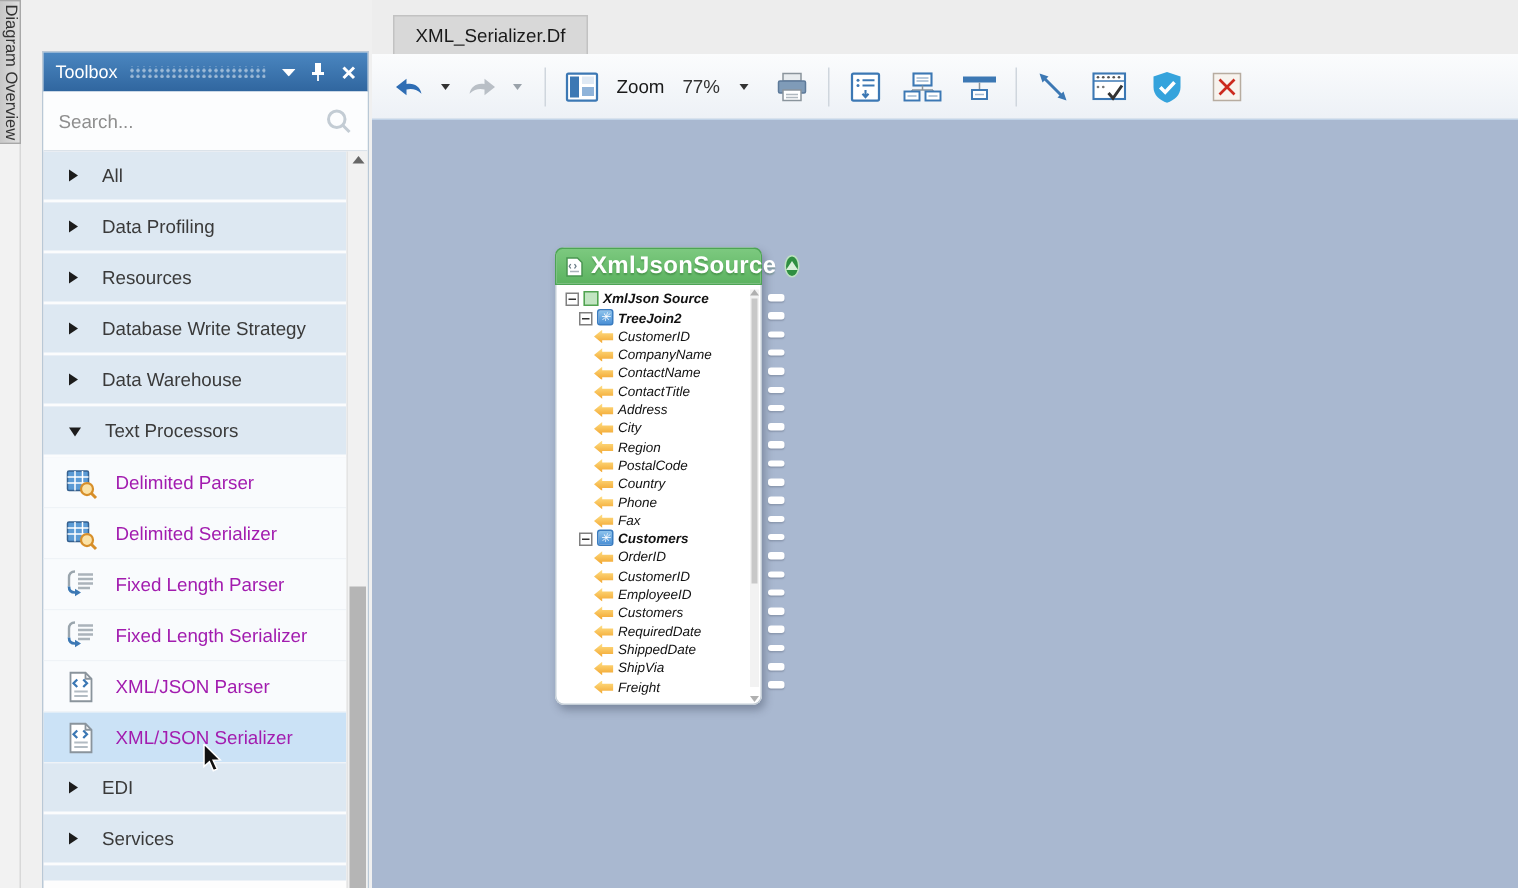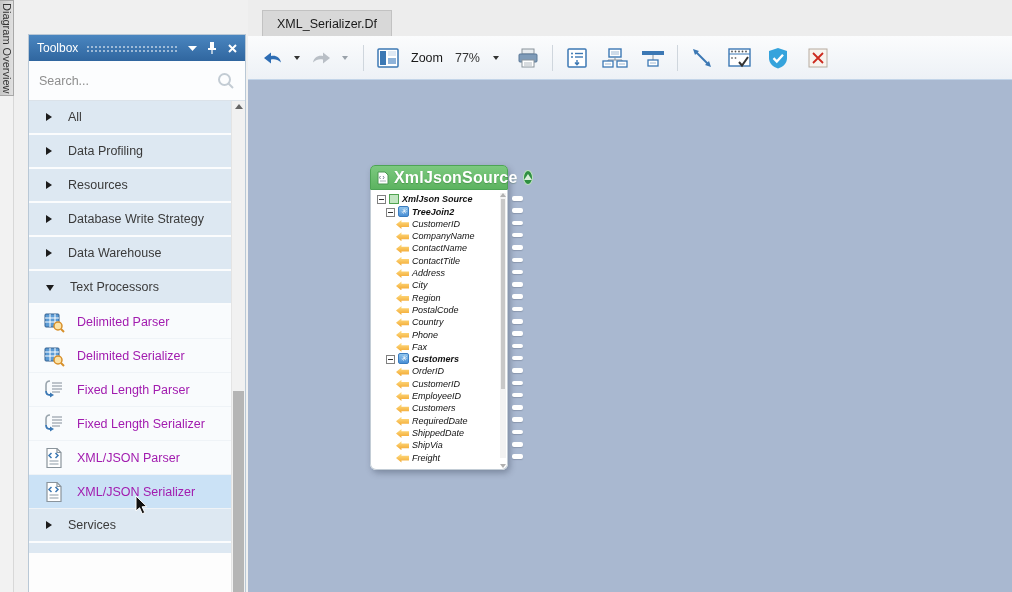--- a/index.html
+++ b/index.html
@@ -206,20 +206,24 @@
             <path d="M14 1.5 V5.5 H18" fill="none" stroke="#8a949c" stroke-width="1.2"></path>
             <path d="M8.5 6 L6 8.5 L8.5 11 M12.5 6 L15 8.5 L12.5 11" fill="none" stroke="#3c78b4" stroke-width="1.5"></path>
             <path d="M6.5 14 H15.5 M6.5 17 H15.5" stroke="#b3bcc3" stroke-width="1.4"></path>
           </svg>
       </span>
       <span class="ilabel">XML/JSON Serializer</span>
     </div>
 
     <div class="row-cat">
         <span class="arr"></span>
+        <span class="clabel">EDI</span>
+      </div>
+    <div class="row-cat">
+        <span class="arr"></span>
         <span class="clabel">Services</span>
       </div>
     <div class="row-filler"></div>
   </div>
 
   <div class="tb-scroll">
     <div class="up"></div>
     <div class="tb-thumb"></div>
   </div>
 </div>

